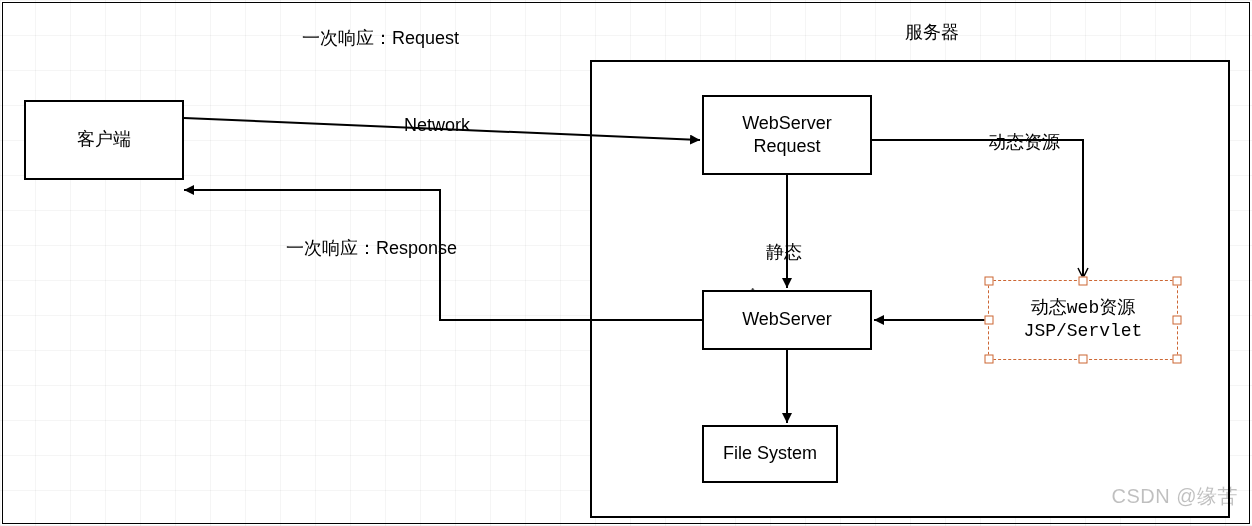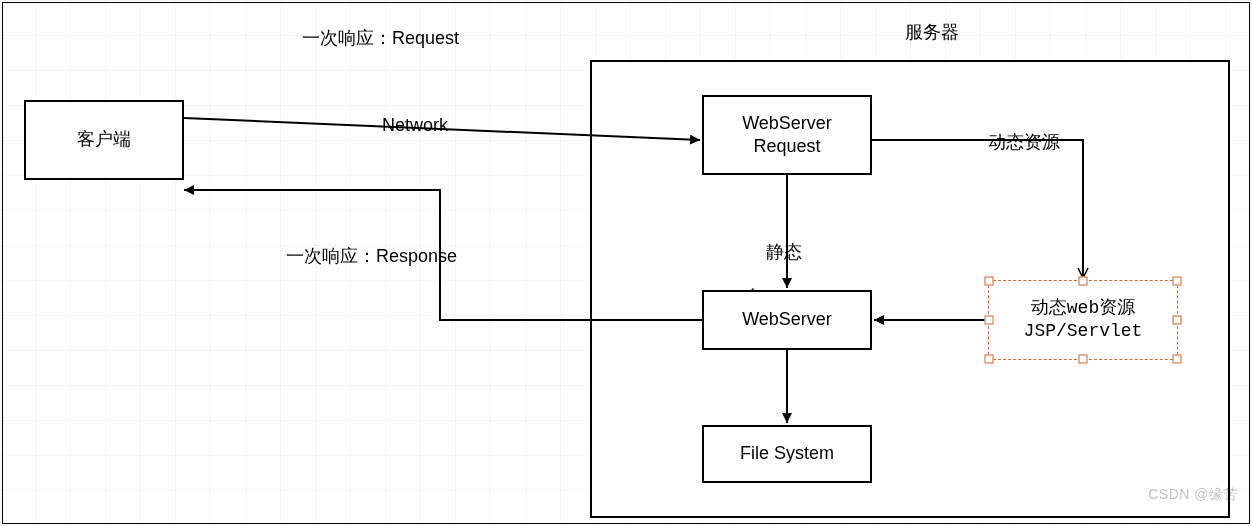--- a/index.html
+++ b/index.html
@@ -73,22 +73,22 @@
   .move-cursor {
     position: absolute;
     font-size: 16px;
     color: #444;
     pointer-events: none;
   }
 
   .watermark {
     position: absolute;
     right: 14px;
-    bottom: 22px;
-    font-size: 14px;
+    bottom: 16px;
+    font-size: 20px;
     color: rgba(0,0,0,0.25);
     letter-spacing: 0.5px;
   }
 </style>
 </head>
 <body>
 
 <div class="grid"></div>
 <div class="outer-border"></div>
 
@@ -106,42 +106,42 @@
     <div>WebServer</div>
     <div>Request</div>
   </div>
 </div>
 
 <div class="box" style="left:702px; top:290px; width:170px; height:60px; z-index:2;">
   <span>WebServer</span>
 </div>
 <div class="move-cursor" style="left:746px; top:285px;">✥</div>
 
-<div class="box" style="left:702px; top:425px; width:170px; height:58px; z-index:2;">
+<div class="box" style="left:702px; top:425px; width:136px; height:58px; z-index:2;">
   <span>File System</span>
 </div>
 
 <div class="box selected" style="left:988px; top:280px; width:190px; height:80px; z-index:2;font-family:Liberation Mono, monospace;">
   <div>
     <div>动态web资源</div>
     <div>JSP/Servlet</div>
   </div>
 
   <div class="handle" style="left:0%;   top:0%;"></div>
   <div class="handle" style="left:50%;  top:0%;"></div>
   <div class="handle" style="left:100%; top:0%;"></div>
   <div class="handle" style="left:0%;   top:50%;"></div>
   <div class="handle" style="left:100%; top:50%;"></div>
   <div class="handle" style="left:0%;   top:100%;"></div>
   <div class="handle" style="left:50%;  top:100%;"></div>
   <div class="handle" style="left:100%; top:100%;"></div>
 </div>
 
-<div class="label" style="left:382px; top:115px;">Network</div>
-<div class="label" style="left:286px; top:236px;margin-top:8px;">一次响应：Response</div>
+<div class="label" style="left:404px; top:115px;">Network</div>
+<div class="label" style="left:286px; top:236px;">一次响应：Response</div>
 <div class="label" style="left:988px; top:130px;">动态资源</div>
 <div class="label" style="left:766px; top:240px;">静态</div>
 
 <svg class="arrows">
   <defs>
     <marker id="arrow" markerWidth="12" markerHeight="12" refX="10" refY="5" orient="auto" markerUnits="userSpaceOnUse">
       <path d="M0,0 L10,5 L0,10 Z" fill="#000"></path>
     </marker>
     <marker id="arrow-open" markerWidth="14" markerHeight="14" refX="11" refY="6" orient="auto" markerUnits="userSpaceOnUse">
       <path d="M1,1 L11,6 L1,11" fill="none" stroke="#000" stroke-width="1.5"></path>

